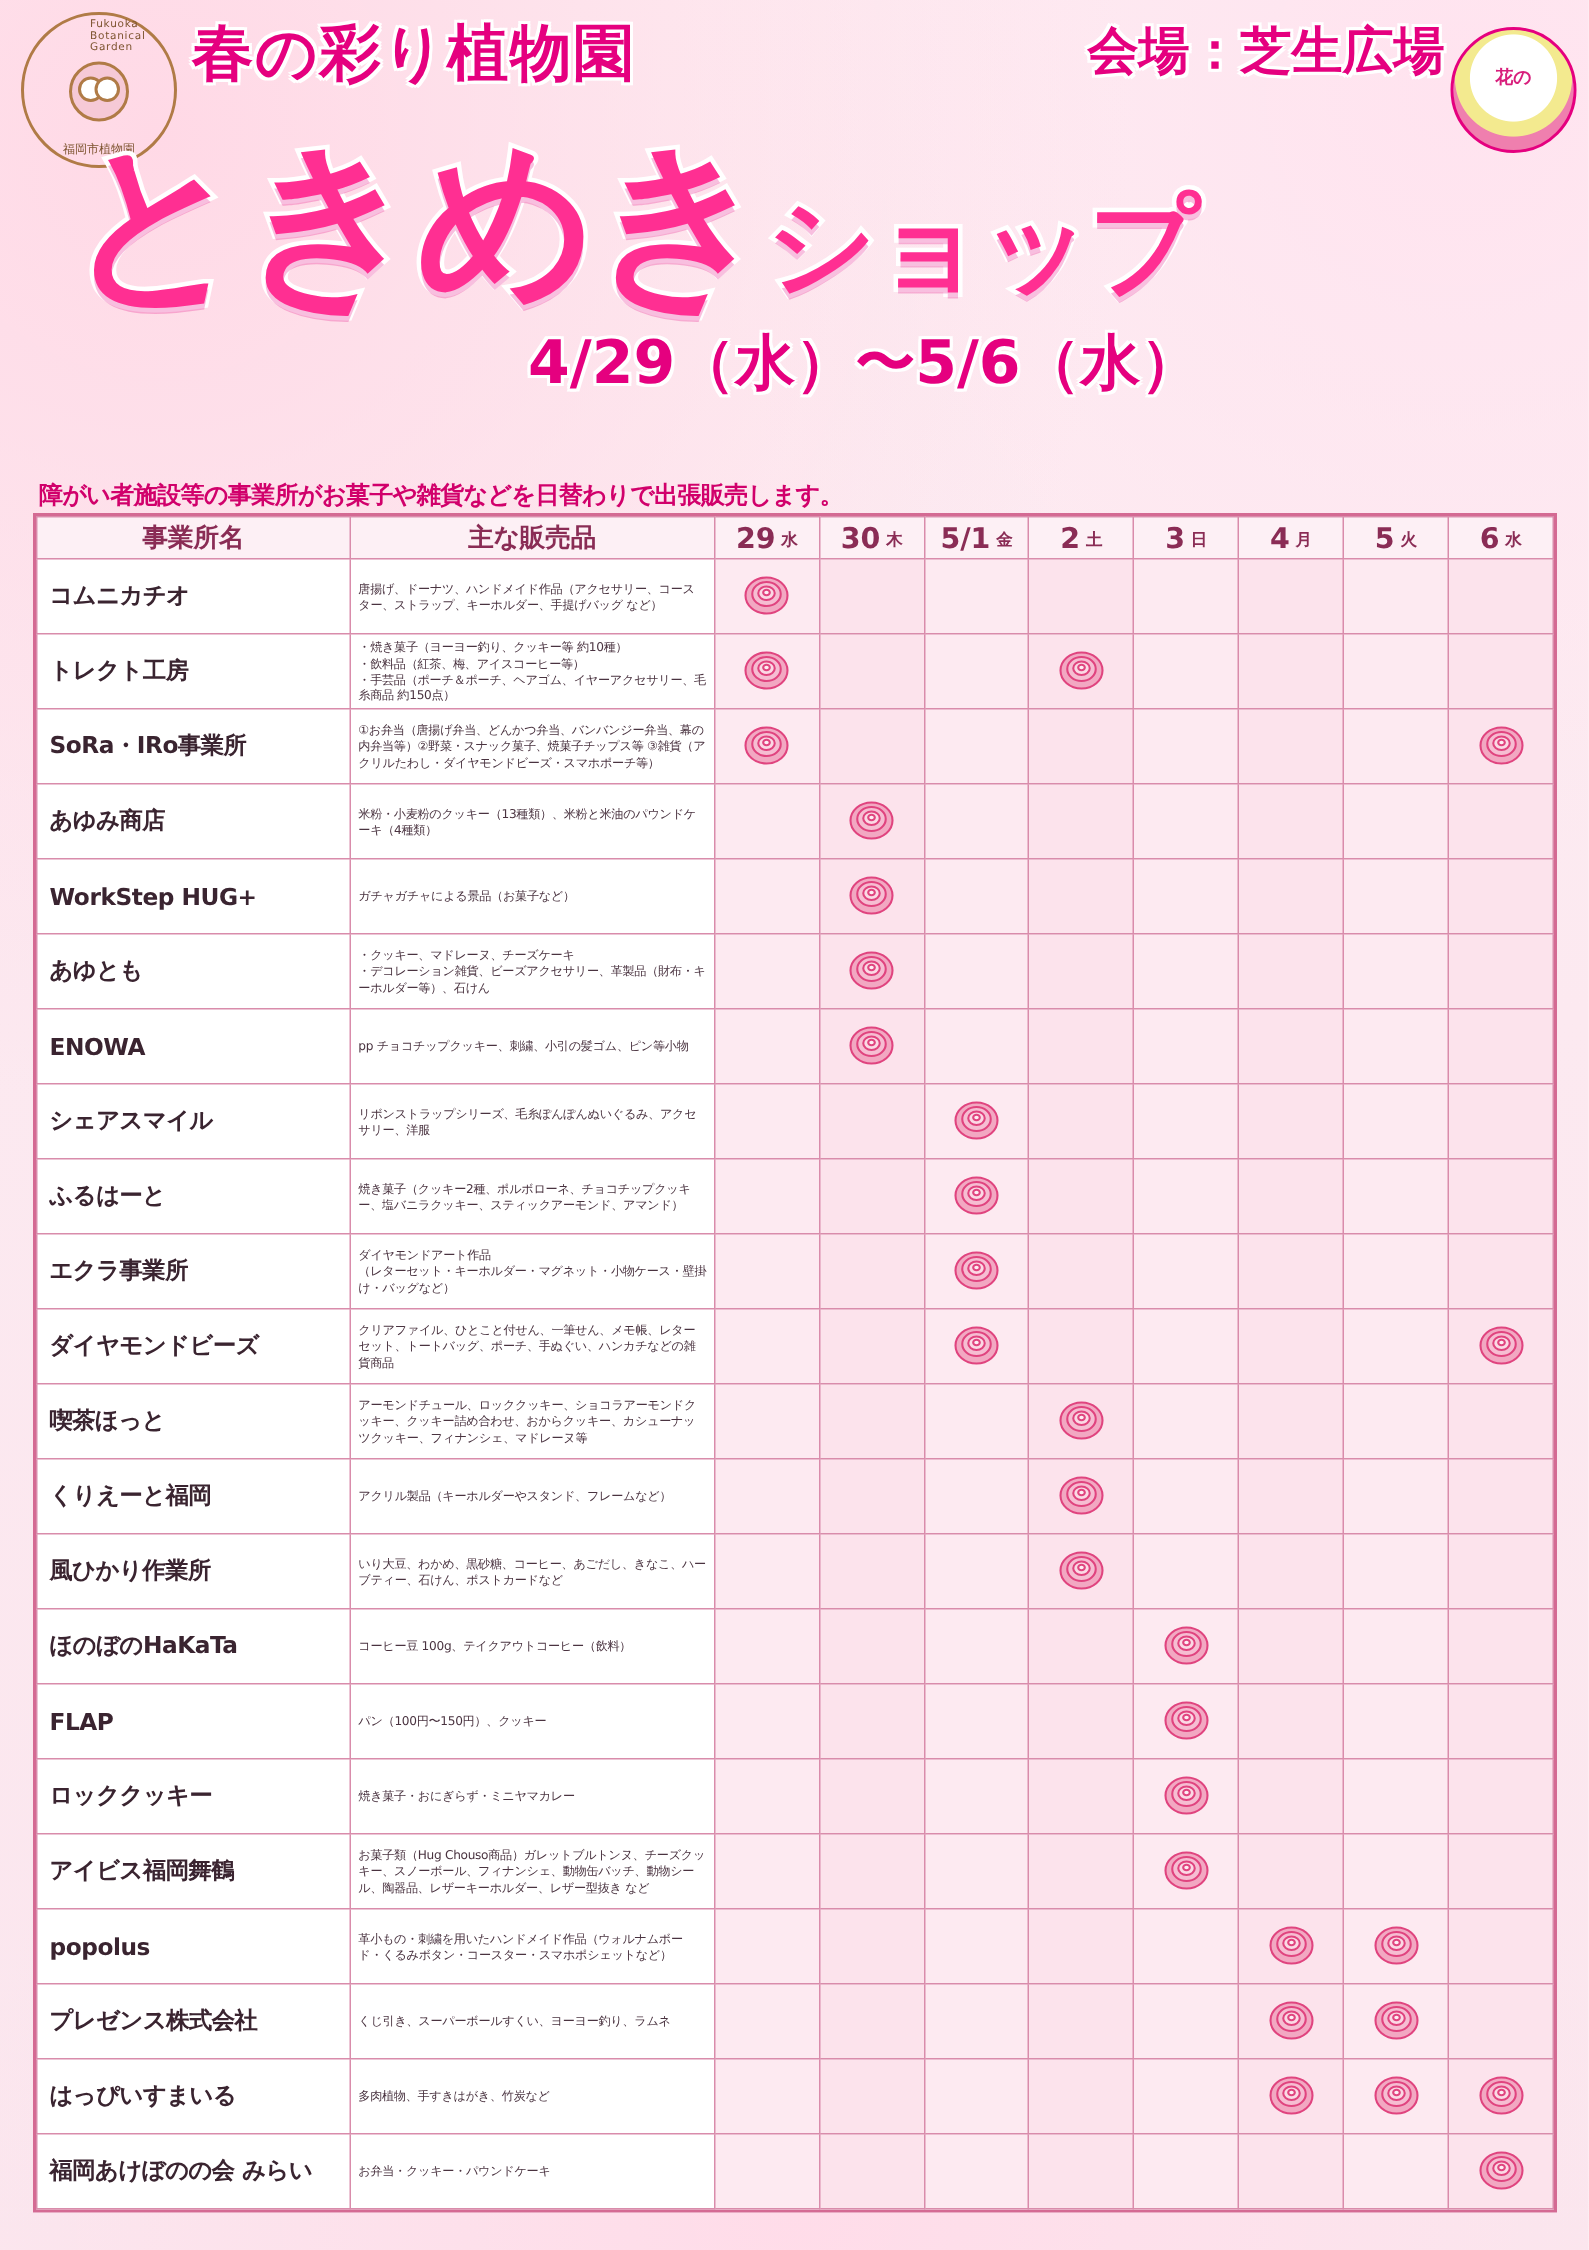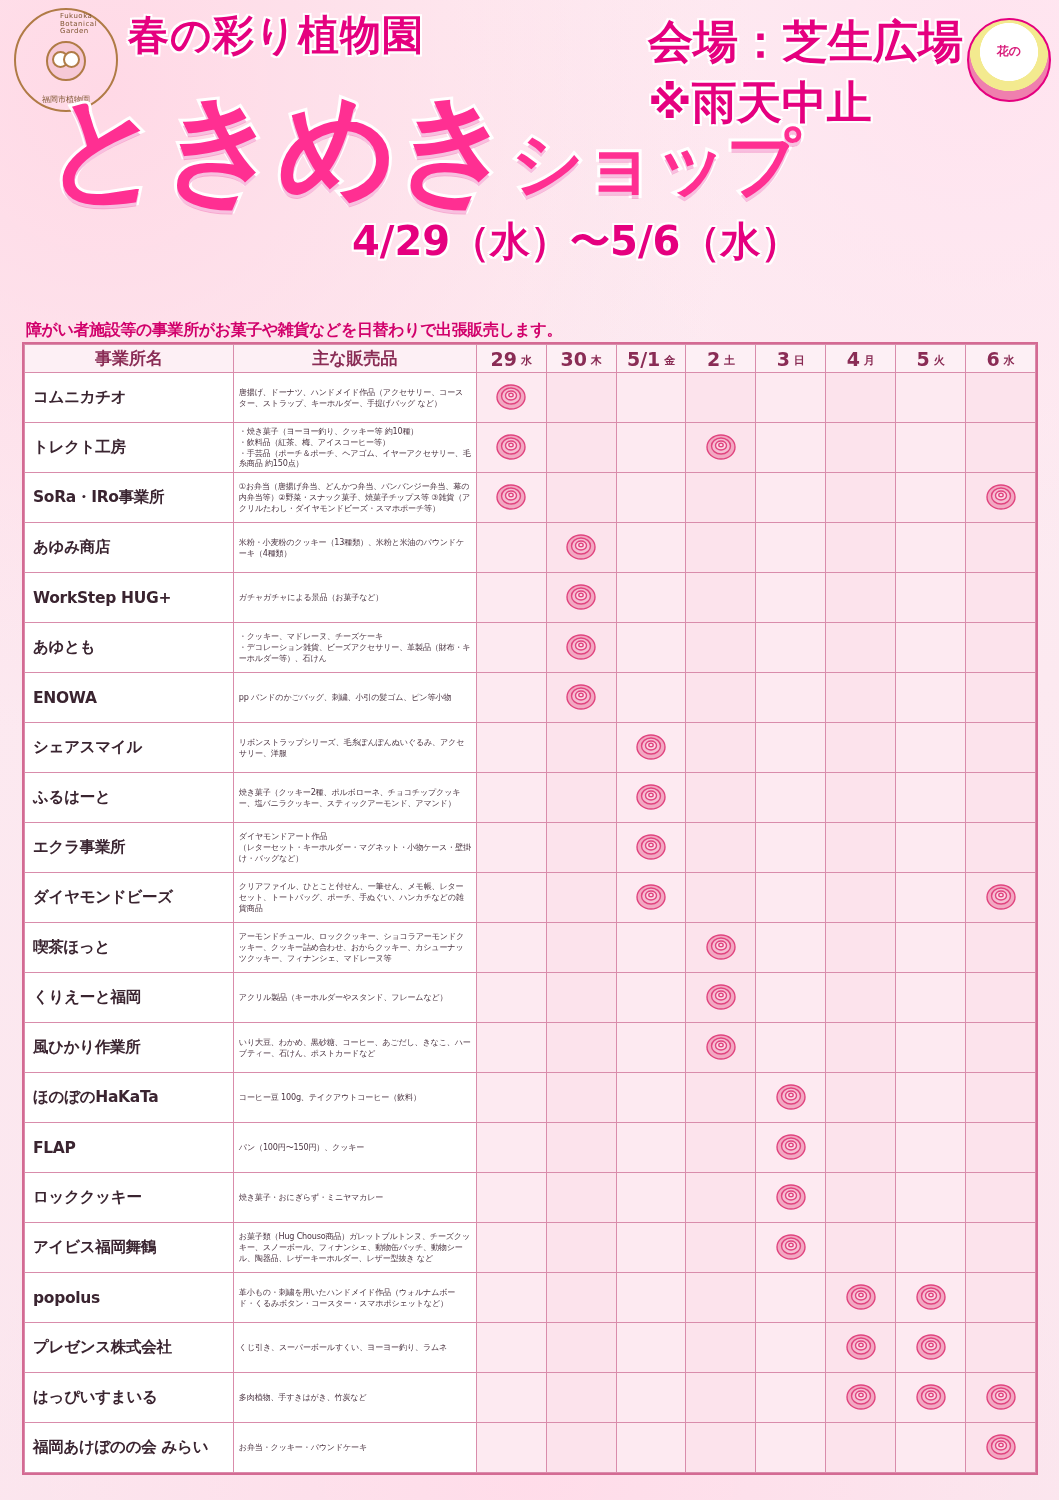--- a/index.html
+++ b/index.html
@@ -58,22 +58,22 @@
     position:absolute; left:128px; top:8px;
     font-size:41px; font-weight:bold; color:#e5007f;
     letter-spacing:1px;
     text-shadow:
       2px 0 0 #fff, -2px 0 0 #fff, 0 2px 0 #fff, 0 -2px 0 #fff,
       2px 2px 0 #fff, -2px 2px 0 #fff, 2px -2px 0 #fff, -2px -2px 0 #fff;
   }
 
   .venue {
     position:absolute; right:96px; top:12px;
-    text-align:left;
-    font-size:45px; font-weight:bold; color:#e5007f;
+    text-align:right;
+    font-size:34px; font-weight:bold; color:#e5007f;
     line-height:1.35;
     text-shadow:
       2px 0 0 #fff, -2px 0 0 #fff, 0 2px 0 #fff, 0 -2px 0 #fff,
       2px 2px 0 #fff, -2px 2px 0 #fff, 2px -2px 0 #fff, -2px -2px 0 #fff;
   }
 
   .flower-city-logo{
     position:absolute; right:8px; top:18px; width:84px; height:84px;
     border-radius:50%;
     background:radial-gradient(circle at 50% 40%, #ffffff 0 46%, #f3ea8f 47% 62%, #ef7fae 63% 100%);
@@ -166,21 +166,20 @@
       <div class="ring"></div>
       <div class="arc-top">Fukuoka Botanical Garden</div>
       <div class="flower"></div>
       <div class="arc-bottom">福岡市植物園</div>
     </div>
 
     <div class="spring-title">春の彩り植物園</div>
 
     <div class="venue">
       <div>会場：芝生広場</div>
-      <div>※雨天中止</div>
     </div>
 
     <div class="flower-city-logo">
       <div class="jp">花の</div>
       <div class="en">FLOWER CITY FUKUOKA</div>
     </div>
 
     <div class="main-title">
       <span>ときめき</span><span class="sub">ショップ</span>
     </div>
@@ -355,21 +354,21 @@
             <td class="day"></td>
             <td class="day odd"></td>
             <td class="day"></td>
             <td class="day odd"></td>
             <td class="day"></td>
             <td class="day odd"></td>
           </tr>
           <tr>
             <td class="name">ENOWA</td>
             <td class="goods">
-              <div>pp バンドのかごバッグ、刺繍、小引の髪ゴム、ピン等小物</div>
+              <div>pp チョコチップクッキー、刺繍、小引の髪ゴム、ピン等小物</div>
             </td>
             <td class="day"></td>
             <td class="day odd"><svg class="rose" viewBox="0 0 34 30">
                 <ellipse cx="17" cy="16" rx="14" ry="12" fill="#f2a8c2" stroke="#e0447f" stroke-width="1.4"></ellipse>
                 <ellipse cx="17" cy="15" rx="9.5" ry="8" fill="#f6bdd2" stroke="#e0447f" stroke-width="1.4"></ellipse>
                 <ellipse cx="17" cy="14.5" rx="5.5" ry="4.5" fill="#fbd9e5" stroke="#e0447f" stroke-width="1.4"></ellipse>
                 <ellipse cx="17" cy="14" rx="2.2" ry="1.8" fill="#fdeef4" stroke="#e0447f" stroke-width="1.4"></ellipse>
               </svg></td>
             <td class="day"></td>
             <td class="day odd"></td>

